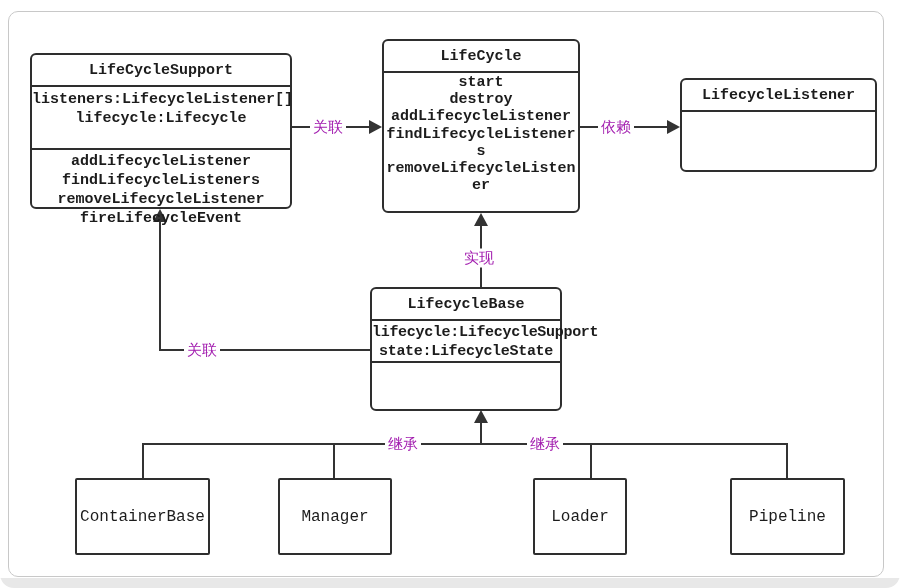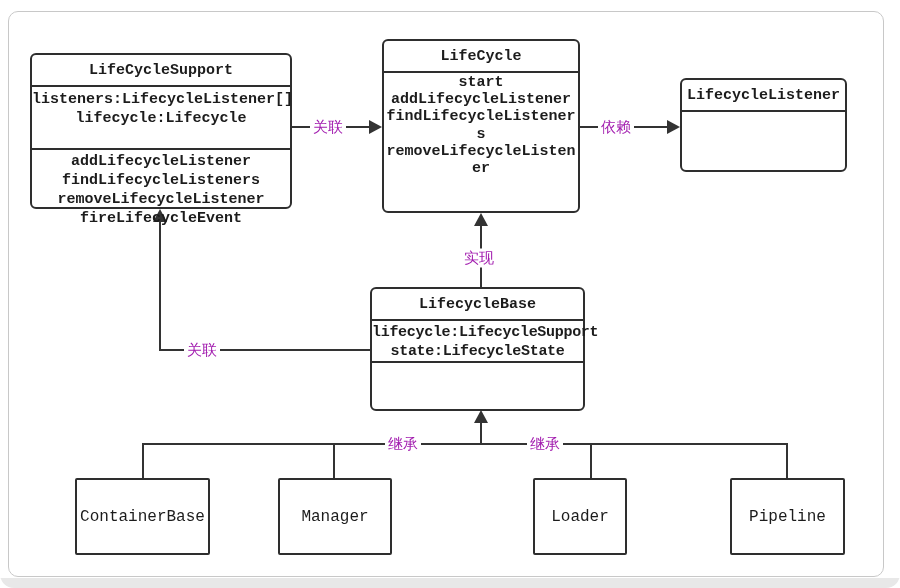--- a/index.html
+++ b/index.html
@@ -26,23 +26,23 @@
   .uml-sec{box-sizing:border-box;text-align:center;font-weight:700;font-size:15px;}
   .uml-line{line-height:19px;white-space:nowrap;}
   .sep{border-bottom:2px solid #2e2e2e;}
   
   .b-support{left:30px;top:53px;width:262px;height:156px;}
   .b-support .attrs{padding-top:3px;height:63px;}
   .b-support .methods{padding-top:2px;}
   .b-lifecycle{left:382px;top:39px;width:198px;height:174px;}
   .b-lifecycle .methods{padding-top:1px;}
   .b-lifecycle .uml-line{line-height:17.2px;white-space:normal;word-break:break-all;}
-  .b-listener{left:680px;top:78px;width:167px;height:94px;}
+  .b-listener{left:680px;top:78px;width:197px;height:94px;}
   .b-listener .methods{height:56px;display:flex;align-items:center;justify-content:center;}
-  .b-base{left:370px;top:287px;width:215px;height:124px;}
+  .b-base{left:370px;top:287px;width:192px;height:124px;}
   .b-base .attrs{padding-top:2px;height:42px;}
   .b-base .attrs .uml-line{letter-spacing:-0.3px;}
   .b-base .empty{height:45px;}
   .leaf{
     display:flex;align-items:center;justify-content:center;
     font-size:16px;font-weight:400;top:478px;height:77px;border-radius:2px;text-align:right;
   }
   .b-container{left:75px;width:135px;}
   .b-manager{left:278px;width:114px;}
   .b-loader{left:533px;width:94px;}
@@ -77,20 +77,21 @@
       <div class="uml-line">findLifecycleListeners</div>
       <div class="uml-line">removeLifecycleListener</div>
       <div class="uml-line">fireLifecycleEvent</div>
     </div>
   </div>
 
   <div class="uml-box b-lifecycle">
     <div class="uml-title">LifeCycle</div>
     <div class="uml-sec methods">
       <div class="uml-line">start</div>
+      <div class="uml-line">destroy</div>
       <div class="uml-line">addLifecycleListener</div>
       <div class="uml-line">findLifecycleListeners</div>
       <div class="uml-line">removeLifecycleListener</div>
     </div>
   </div>
 
   <div class="uml-box b-listener">
     <div class="uml-title">LifecycleListener</div>
   </div>
 

